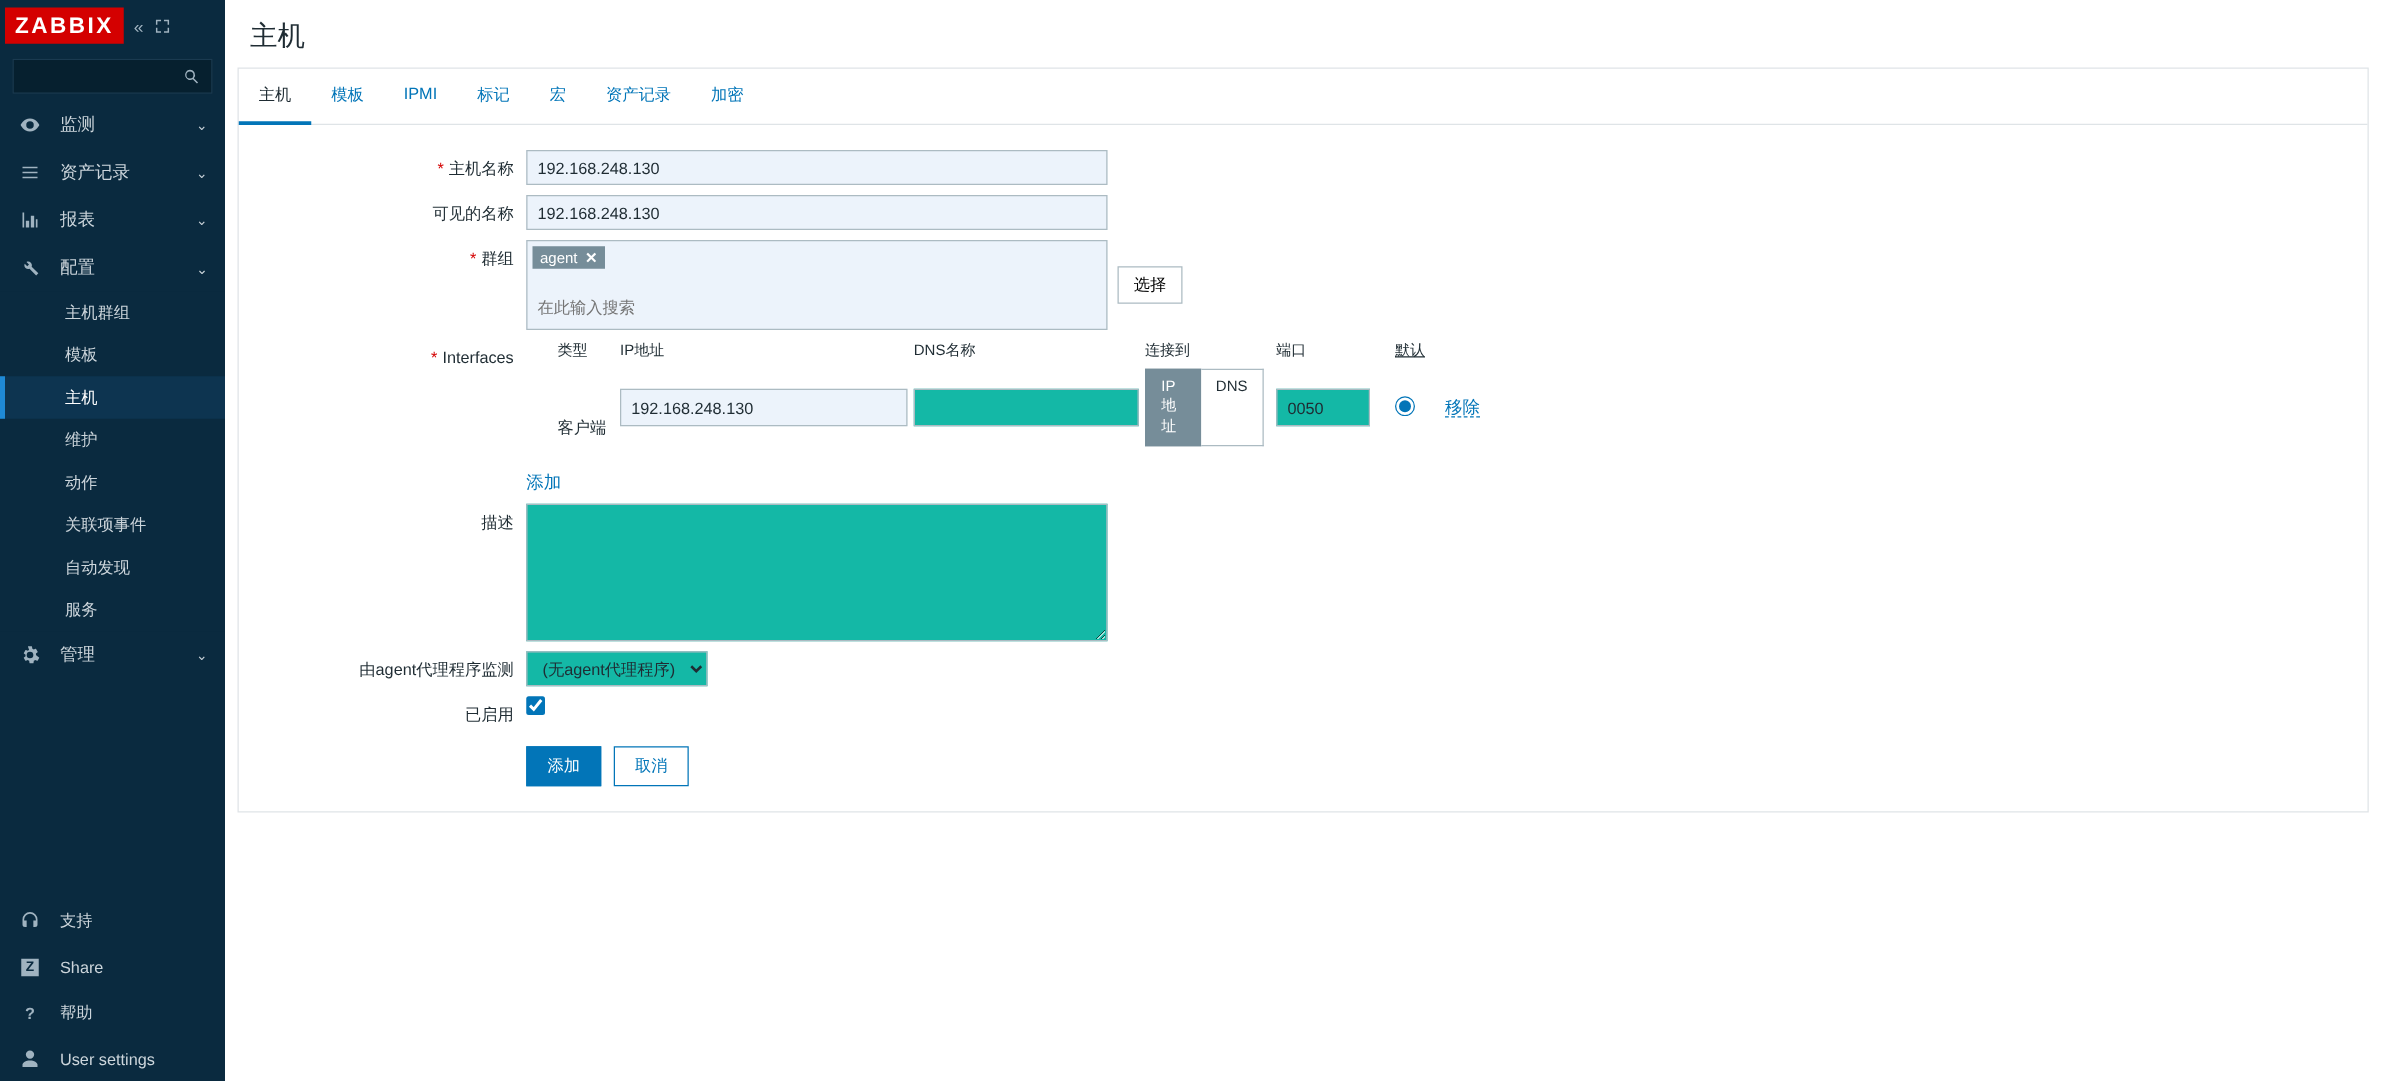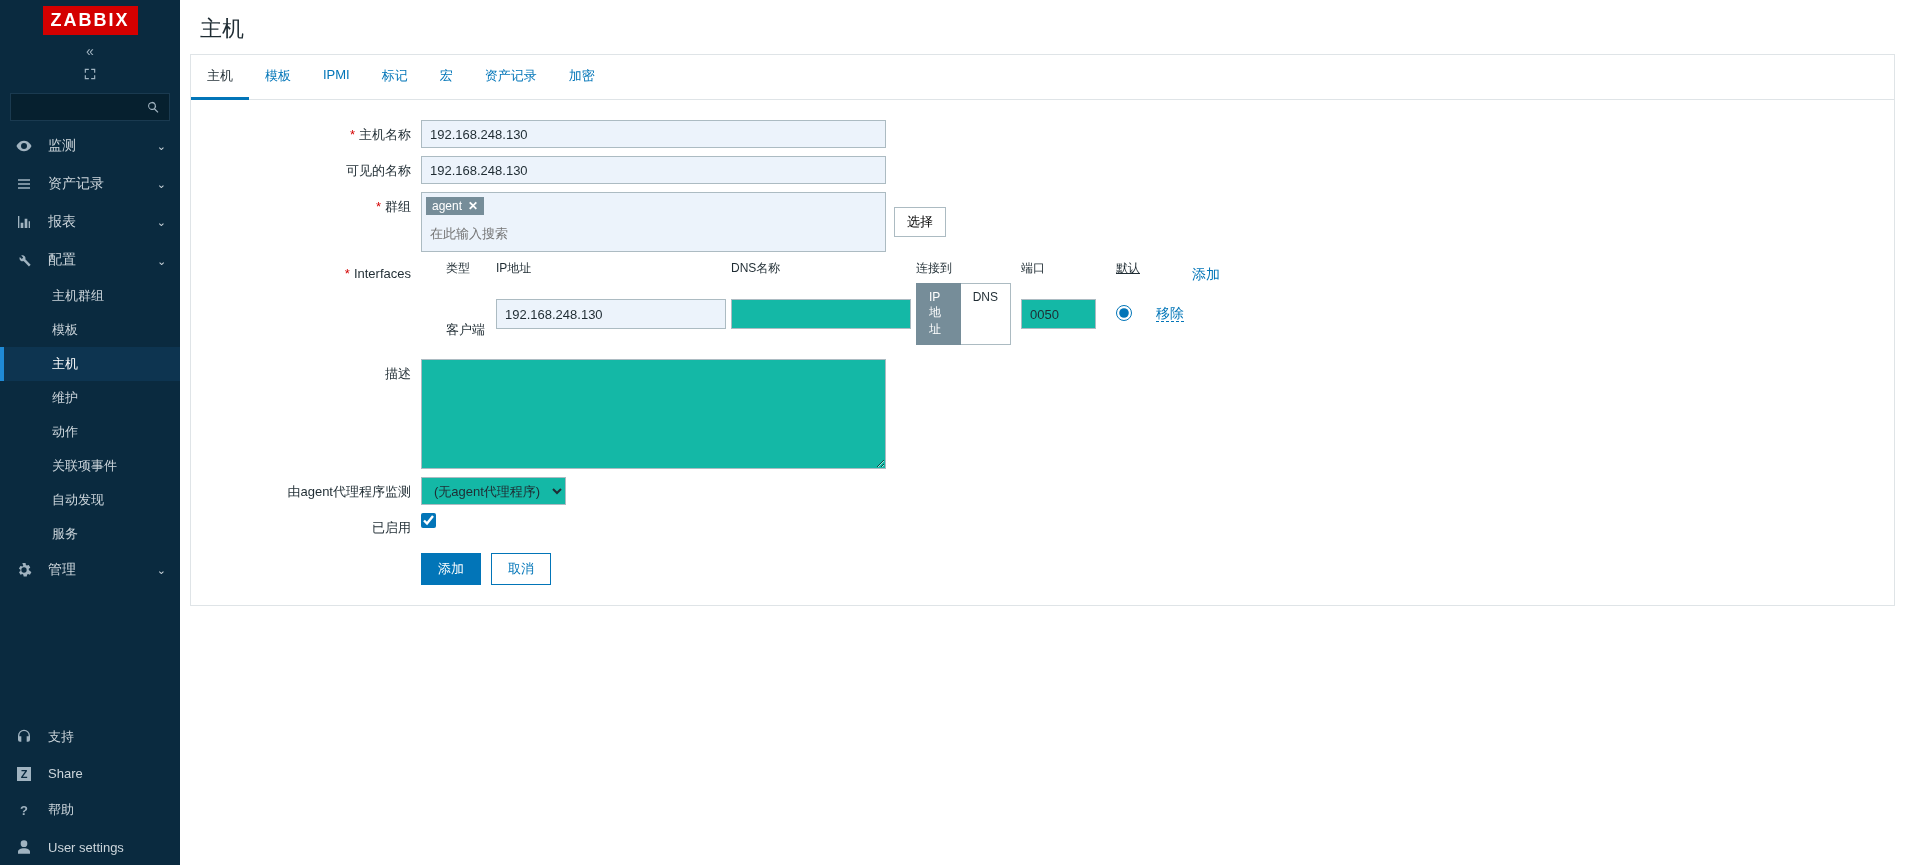--- a/index.html
+++ b/index.html
@@ -1,20 +1,20 @@
 <!DOCTYPE html>
 <html><head>
 <meta charset="utf-8">
 <style>
 * { margin: 0; padding: 0; box-sizing: border-box; font-family: Arial, sans-serif; }
 body { background: #fff; display: flex; height: 865px; width: 1905px; overflow: hidden; font-size: 13px; color: #1f2c33; }
 
 
 .sidebar { width: 180px; background: #0a2a3f; color: #ccd5db; display: flex; flex-direction: column; flex-shrink: 0; }
-.sidebar-top { display: flex; align-items: center; padding: 6px 4px; gap: 8px; flex-direction: column; }
+.sidebar-top { display: flex; align-items: center; padding: 6px 4px; gap: 8px; }
 .logo { background: #d40000; color: #fff; font-weight: bold; font-size: 18px; padding: 4px 8px; letter-spacing: 2px; }
 .collapse-btn, .fullscreen-btn { color: #a0b3c0; cursor: pointer; font-size: 14px; }
 .search-wrap { padding: 6px 10px; }
 .search-box { width: 100%; background: #06202f; border: 1px solid #1a3a50; height: 28px; display: flex; align-items: center; justify-content: flex-end; padding: 0 8px; }
 .search-box svg { fill: #a0b3c0; }
 
 .nav-item { display: flex; align-items: center; padding: 10px 14px; cursor: pointer; font-size: 14px; }
 .nav-item .icon { width: 20px; display: flex; justify-content: center; margin-right: 14px; }
 .nav-item .label { flex: 1; }
 .nav-item .chev { font-size: 11px; }
@@ -45,21 +45,21 @@
 input[type=text], textarea, select {
   border: 1px solid #acbbc2; background: #14b8a6; padding: 5px 8px; font-size: 13px; color: #1f2c33;
 }
 input[type=text] { width: 465px; height: 28px; }
 input[type=text].hl { background: #ecf3fb; }
 textarea { width: 465px; height: 110px; resize: both; }
 
 .groups-box { width: 465px; border: 1px solid #acbbc2; background: #ecf3fb; padding: 4px; min-height: 44px; }
 .tag { display: inline-flex; align-items: center; background: #768d99; color: #fff; padding: 2px 6px; font-size: 12px; gap: 6px; }
 .tag .x { cursor: pointer; font-weight: bold; }
-.groups-box input { border: none; background: transparent; width: 100%; margin-top: 4px; outline: none; padding: 4px; }
+.groups-box input { border: none; background: transparent; width: 100%; margin-top: 16px; outline: none; padding: 4px; }
 
 .btn-secondary { border: 1px solid #acbbc2; background: #fff; padding: 5px 12px; cursor: pointer; font-size: 13px; }
 .btn-primary { background: #0275b8; color: #fff; border: 1px solid #0275b8; padding: 6px 16px; cursor: pointer; font-size: 13px; }
 .btn-cancel { border: 1px solid #0275b8; color: #0275b8; background: #fff; padding: 6px 16px; cursor: pointer; font-size: 13px; }
 
 .iface-table { margin-left: 0; }
 .iface-head { display: flex; padding-bottom: 6px; font-size: 12px; color: #1f2c33; }
 .iface-row { display: flex; align-items: center; padding-bottom: 6px; }
 .col-type { width: 75px; padding-left: 25px; }
 .col-ip { width: 235px; }
@@ -229,21 +229,21 @@
               <span class="x">✕</span>
             </span>
             <input type="text" placeholder="在此输入搜索" style="">
           </div>
           <button class="btn-secondary">选择</button>
         </div>
       </div>
 
       <div class="form-row">
         <div class="form-label"><span class="req">*</span><span>Interfaces</span></div>
-        <div class="form-field" style="align-items:flex-start;">
+        <div class="form-field" style="flex-direction:column;align-items:flex-start;">
           <div class="iface-table">
             <div class="iface-head">
               <div class="col-type">类型</div>
               <div class="col-ip">IP地址</div>
               <div class="col-dns">DNS名称</div>
               <div class="col-conn">连接到</div>
               <div class="col-port">端口</div>
               <div class="col-def">默认</div>
             </div>
             <div class="iface-row">

